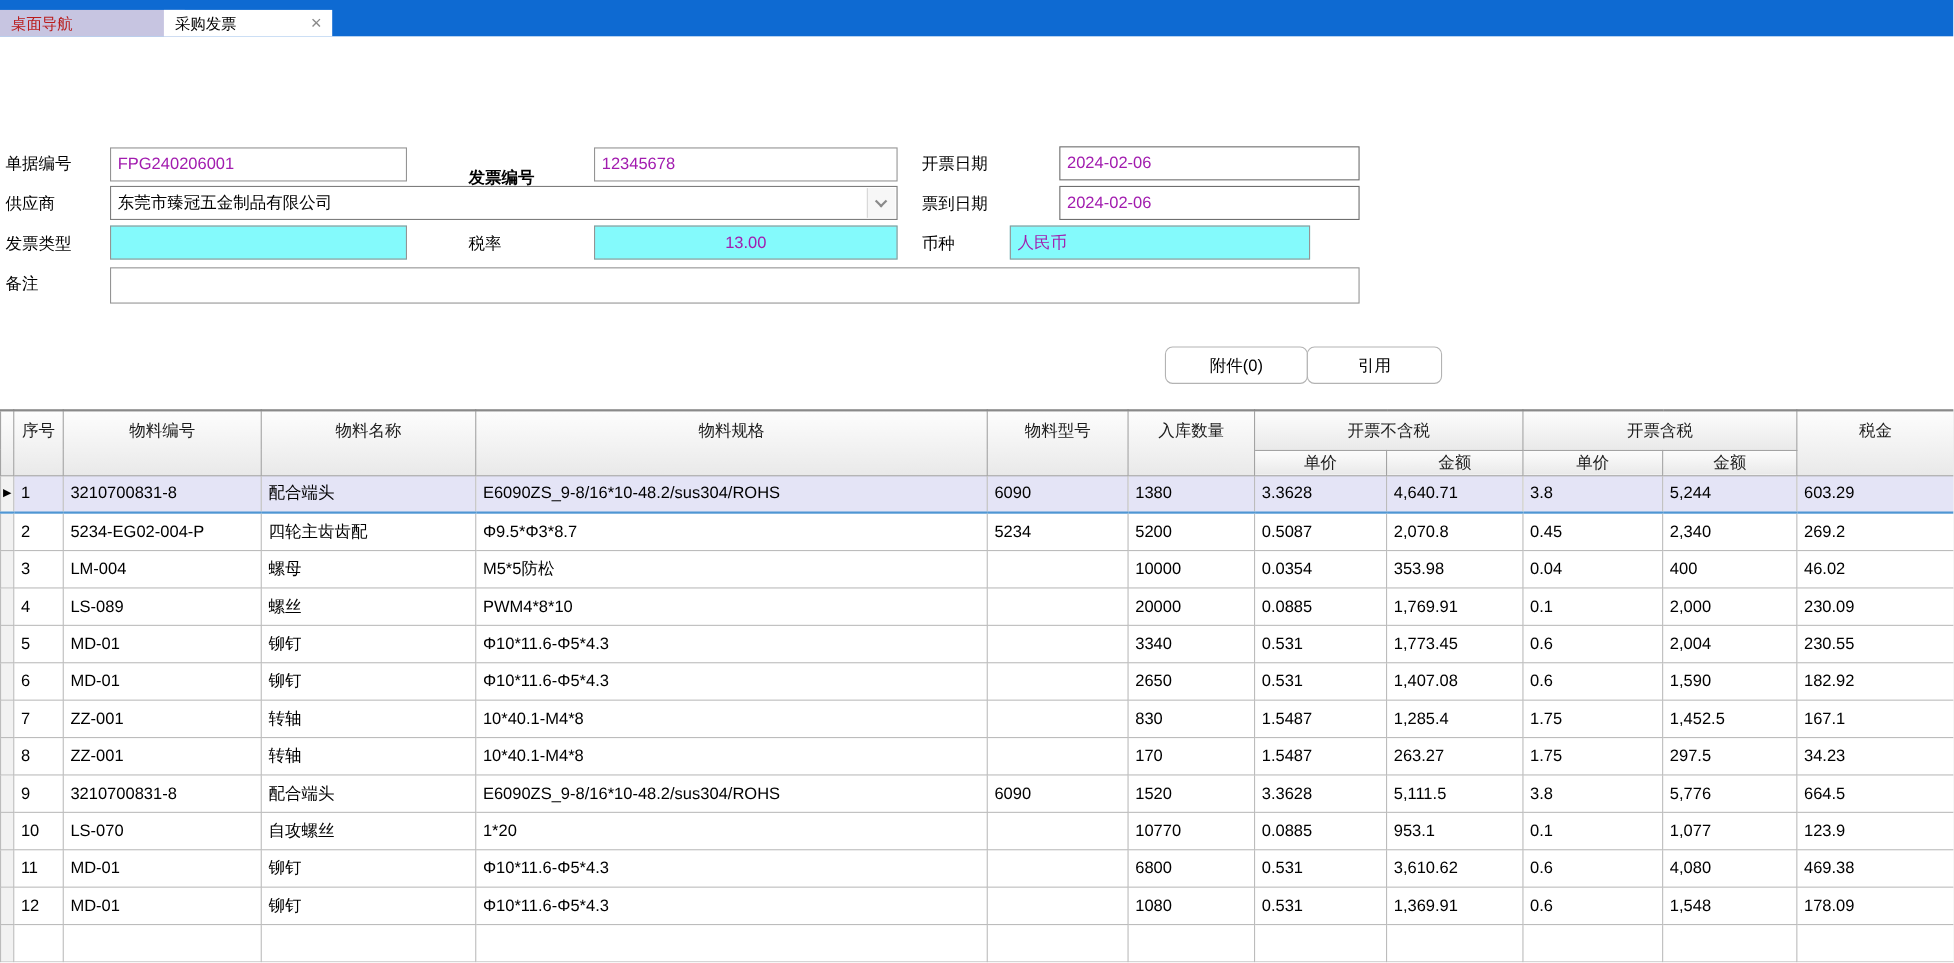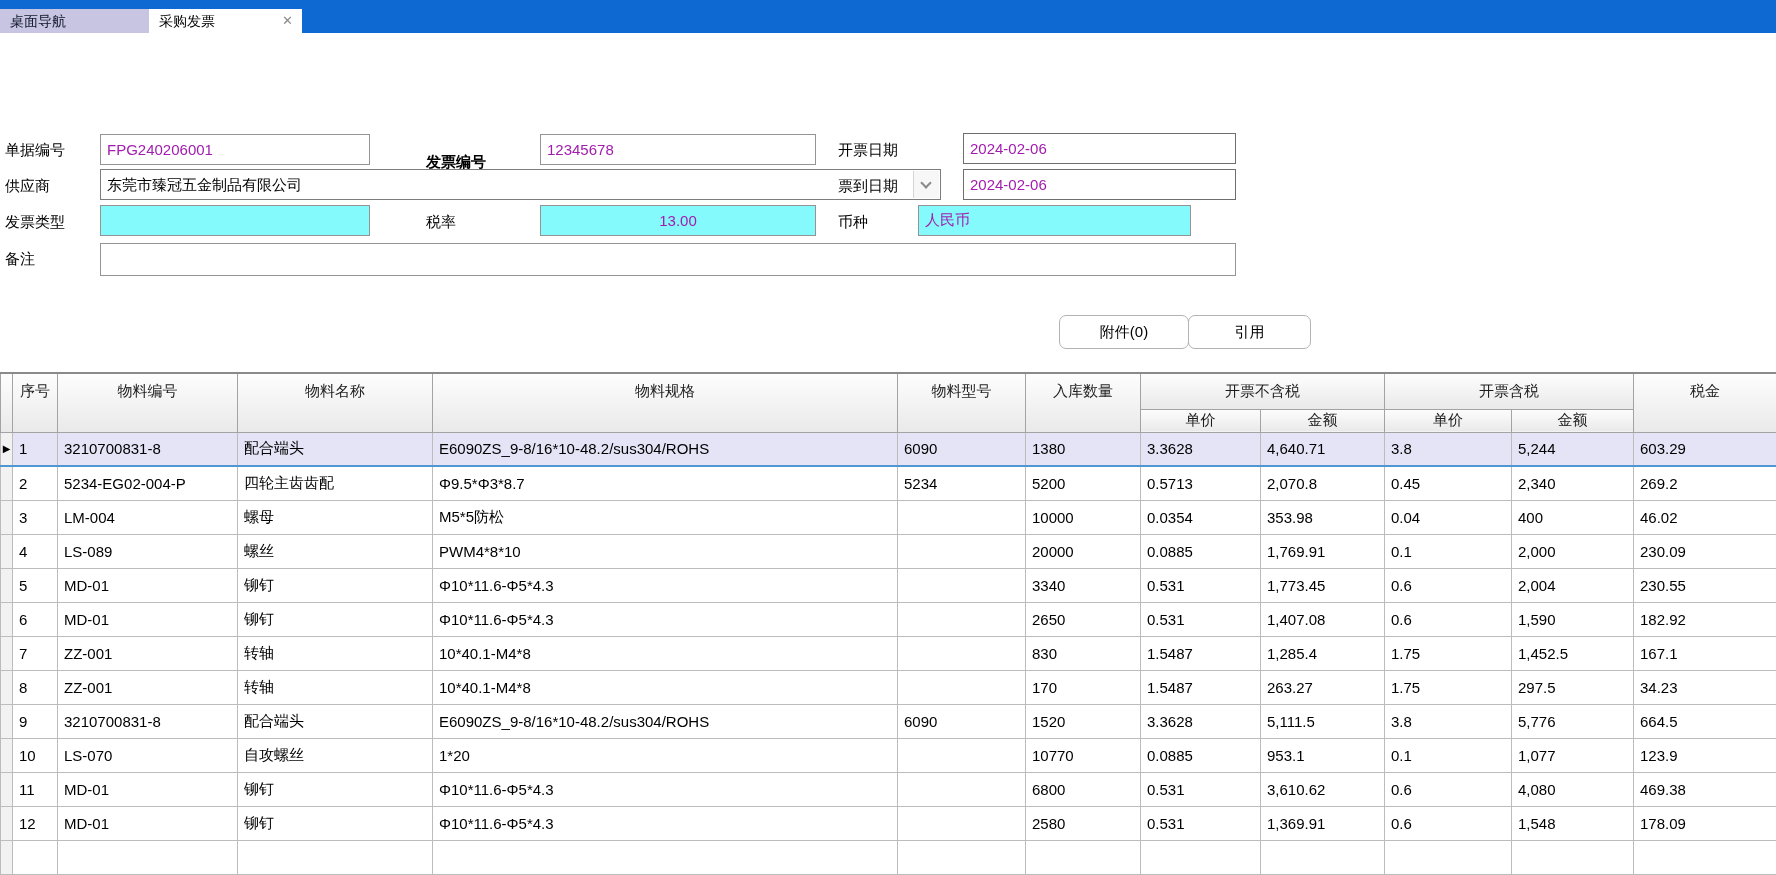--- a/index.html
+++ b/index.html
@@ -4,21 +4,21 @@
 <style>
   * { margin:0; padding:0; box-sizing:border-box; }
   html,body { width:1776px; height:875px; background:#fff;
     font-family:"Liberation Sans","DejaVu Sans",sans-serif; }
   .screen { position:relative; width:1776px; height:875px; overflow:hidden; background:#fff; }
 
   
   .tabbar { position:absolute; top:0; left:0; width:1776px; height:33px; background:#0e6ad2; }
   .tab { position:absolute; top:9px; height:24px; line-height:24px; font-size:14px;
          padding:0 10px; white-space:nowrap; cursor:default; }
-  .tab-inactive { left:0; width:168px; background:#c7c5e1; color:#0f172a; }
+  .tab-inactive { left:0; width:168px; background:#c7c5e1; color:#b91c1c; }
   .tab-active { left:149px; width:153px; background:#ffffff; color:#000; }
   .tab-close { position:absolute; right:9px; top:0; color:#8a8a8a; font-size:13px; line-height:24px; }
 
   
   .flabel { position:absolute; font-size:15px; color:#000; line-height:31px; white-space:nowrap; }
   .finput { position:absolute; height:31px; border:1px solid #949494; background:#fff;
             font-size:15px; padding:2px 6px; font-family:inherit; color:#a21caf; }
   .finput.dark { border-color:#6e6e6e; }
   .finput.cyan { background:#84fafc; border-color:#949494; }
   .finput.num { text-align:center; }
@@ -65,21 +65,21 @@
   <span class="flabel" style="left:5px;top:134px;">单据编号</span>
   <input class="finput" style="left: 100px; top: 134px; width: 270px;" value="FPG240206001">
 
   <span class="flabel" style="left:426px;top:146px;font-weight:bold;">发票编号</span>
   <input class="finput" style="left: 540px; top: 134px; width: 276px;" value="12345678">
 
   <span class="flabel" style="left:838px;top:134px;">开票日期</span>
   <input class="finput dark" style="left: 963px; top: 133px; width: 273px;" value="2024-02-06">
 
   <span class="flabel" style="left:5px;top:170px;">供应商</span>
-  <div class="combo" style="left:100px;top:169px;width:841px;">
+  <div class="combo" style="left:100px;top:169px;width:716px;">
     <span class="val">东莞市臻冠五金制品有限公司</span>
     <span class="drop">
       <span class="chevron"></span>
     </span>
   </div>
 
   <span class="flabel" style="left:838px;top:170px;">票到日期</span>
   <input class="finput dark" style="left: 963px; top: 169px; width: 273px;" value="2024-02-06">
 
   <span class="flabel" style="left:5px;top:206px;">发票类型</span>
@@ -148,21 +148,21 @@
           <td>603.29</td>
         </tr>
         <tr>
           <td class="rowsel"></td>
           <td>2</td>
           <td>5234-EG02-004-P</td>
           <td>四轮主齿齿配</td>
           <td>Φ9.5*Φ3*8.7</td>
           <td>5234</td>
           <td>5200</td>
-          <td>0.5713</td>
+          <td>0.5087</td>
           <td>2,070.8</td>
           <td>0.45</td>
           <td>2,340</td>
           <td>269.2</td>
         </tr>
         <tr>
           <td class="rowsel"></td>
           <td>3</td>
           <td>LM-004</td>
           <td>螺母</td>
@@ -287,21 +287,21 @@
           <td>4,080</td>
           <td>469.38</td>
         </tr>
         <tr>
           <td class="rowsel"></td>
           <td>12</td>
           <td>MD-01</td>
           <td>铆钉</td>
           <td>Φ10*11.6-Φ5*4.3</td>
           <td></td>
-          <td>2580</td>
+          <td>1080</td>
           <td>0.531</td>
           <td>1,369.91</td>
           <td>0.6</td>
           <td>1,548</td>
           <td>178.09</td>
         </tr>
         <tr>
           <td class="rowsel"></td>
           <td></td>
           <td></td>

